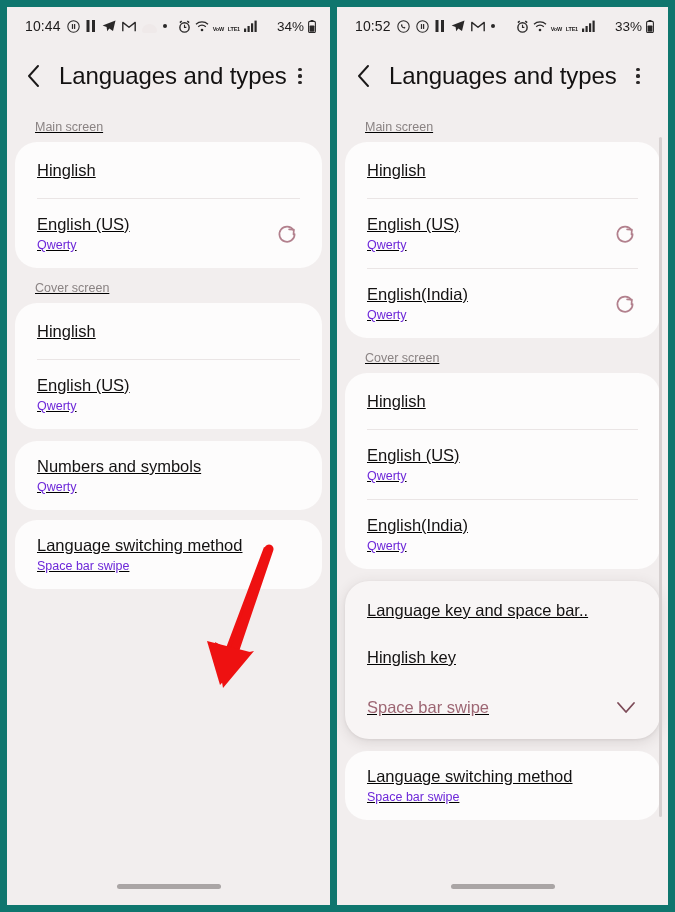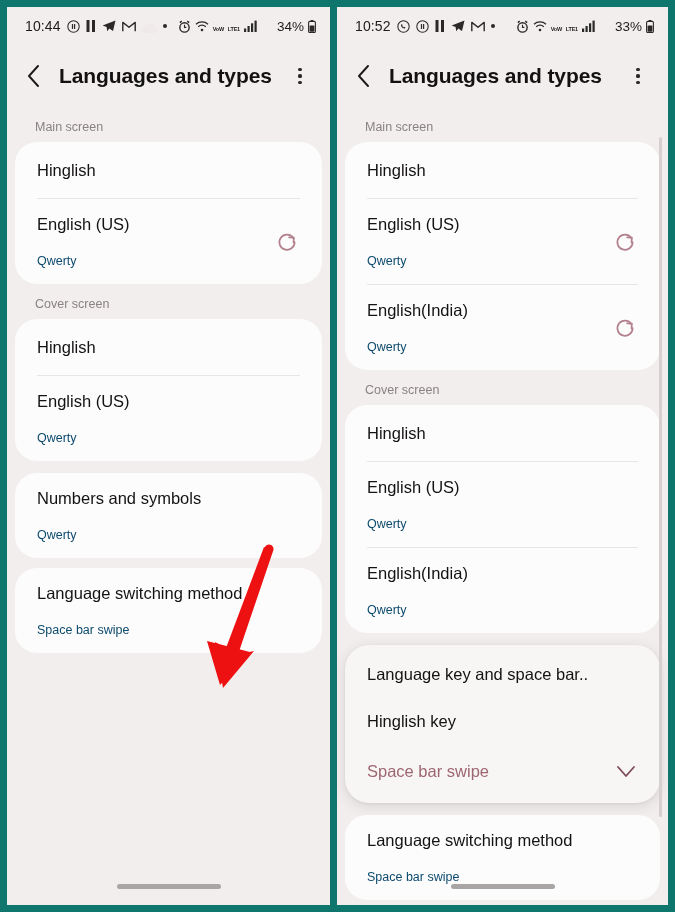--- a/index.html
+++ b/index.html
@@ -55,34 +55,34 @@
     display: flex; align-items: center;
     padding: 0 18px 0 20px;
   }
   .back-btn {
     width: 26px; height: 30px;
     display: flex; align-items: center; justify-content: flex-start;
     cursor: pointer;
   }
   .title {
     flex: 1;
-    font-size: 21px; font-weight: bold;
+    font-size: 24px; font-weight: normal;
     color: #131111;
     margin-left: 6px;
     letter-spacing: -0.1px;
   }
   .kebab {
     width: 24px; height: 30px;
     display: flex; flex-direction: column; align-items: center;
     justify-content: center; gap: 3.5px; cursor: pointer;
   }
   .kebab span { width: 3.2px; height: 3.2px; border-radius: 50%; background: #2b2828; }
 
   
-  .content { position: relative; padding: 0 8px; }
+  .content { position: relative; padding: 0 8px; text-decoration: underline; }
   .group-label {
     font-size: 12.5px;
     color: #8a8383;
     padding: 13px 0 8px 20px;
   }
   .card {
     background: #fdfcfc;
     border-radius: 22px;
     overflow: hidden;
   }
@@ -95,22 +95,22 @@
     cursor: pointer;
   }
   .row-texts { flex: 1; min-width: 0; }
   .row-title {
     font-size: 16.5px;
     color: #141212;
     line-height: 21px;
   }
   .row-sub {
     font-size: 12.5px;
-    color: #0c4a6e;
-    margin-top: 18px;
+    color: #6d28d9;
+    margin-top: 2px;
     line-height: 16px;
   }
   .divider {
     height: 1px;
     background: #eae5e5;
     margin: 0 22px;
   }
   .refresh-ic { width: 26px; height: 26px; flex: none; margin-left: 10px; }
   .refresh-ic svg { display: block; }
 

